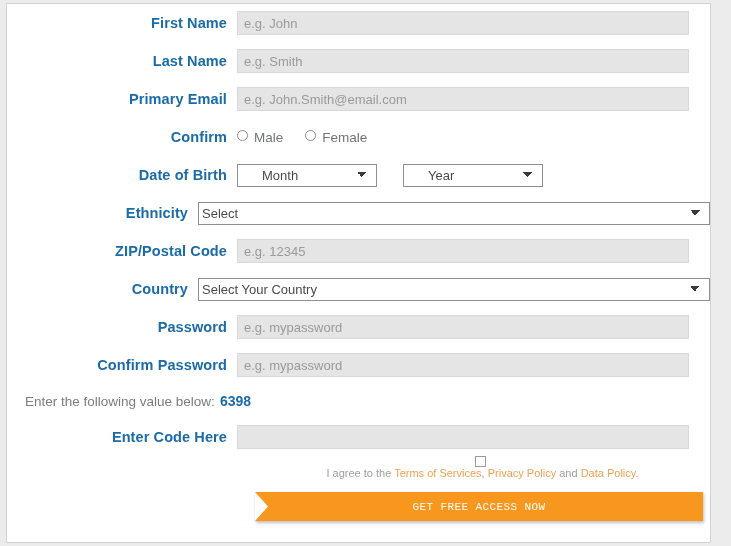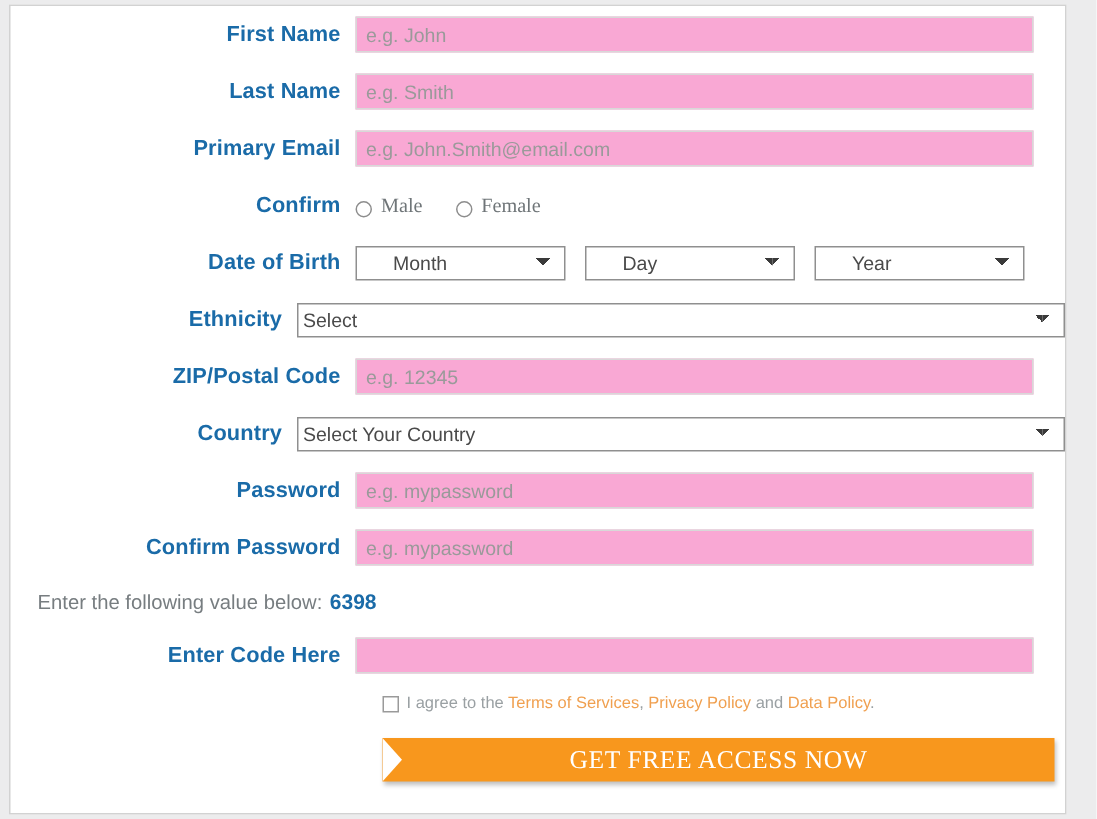--- a/index.html
+++ b/index.html
@@ -55,21 +55,21 @@
     flex: 1;
     display: flex;
     align-items: center;
   }
 
   .text-input {
     width: 452px;
     height: 24px;
     box-sizing: border-box;
     border: 1px solid #d8d8d8;
-    background: #f9a8d4;
+    background: #e5e5e5;
     font-family: "Liberation Sans", sans-serif;
     font-size: 13px;
     color: #333333;
     padding: 0 6px;
     outline: none;
     border-radius: 0;
   }
   .text-input::placeholder {
     color: #9a9a9a;
     opacity: 1;
@@ -103,23 +103,22 @@
   .select-wide { width: 512px; }
 
   .radio-group {
     display: flex;
     align-items: center;
     font-size: 13.5px;
     color: #6f7578;
   }
   .radio-item {
     display: flex;
-    align-items: flex-end;
+    align-items: flex-start;
     margin-right: 22px;
-    font-family: Liberation Serif, serif;
   }
   .radio-dot {
     width: 11px;
     height: 11px;
     border: 1px solid #8d8d8d;
     border-radius: 50%;
     background: #fff;
     margin-right: 6px;
     box-sizing: border-box;
   }
@@ -137,20 +136,21 @@
     font-weight: bold;
     font-size: 14px;
     margin-left: 5px;
   }
 
   .terms-row {
     display: flex;
     align-items: center;
     padding-left: 248px;
     height: 26px;
+    flex-direction: column;
   }
   .terms-checkbox {
     width: 11px;
     height: 11px;
     border: 1px solid #9a9a9a;
     background: #fff;
     box-sizing: border-box;
     margin-right: 5px;
     flex: none;
   }
@@ -177,23 +177,23 @@
     border: none;
     cursor: pointer;
     box-shadow: 1px 2px 3px rgba(0,0,0,0.25);
     padding: 0;
     display: flex;
     align-items: center;
     justify-content: center;
   }
   .submit-label {
     color: #ffffff;
-    font-size: 17px;
+    font-size: 11px;
     letter-spacing: 0.4px;
-    font-family: Liberation Serif, serif;
+    font-family: Liberation Mono, monospace;
   }
   .submit-notch {
     position: absolute;
     left: 0;
     top: 0;
     width: 13px;
     height: 29px;
     background: #ffffff;
     clip-path: polygon(0 0, 100% 50%, 0 100%);
   }
@@ -242,23 +242,20 @@
       </div>
     </div>
 
     <div class="form-row">
       <div class="row-label">Date of Birth</div>
       <div class="row-control">
         <select class="select-ctl select-dob">
           <option>Month</option>
         </select>
         <span class="dob-gap"></span>
-        <select class="select-ctl select-dob">
-          <option>Day</option>
-        </select>
         <span class="dob-gap"></span>
         <select class="select-ctl select-dob">
           <option>Year</option>
         </select>
       </div>
     </div>
 
     <div class="form-row">
       <div class="row-label">Ethnicity</div>
       <div class="row-control">

